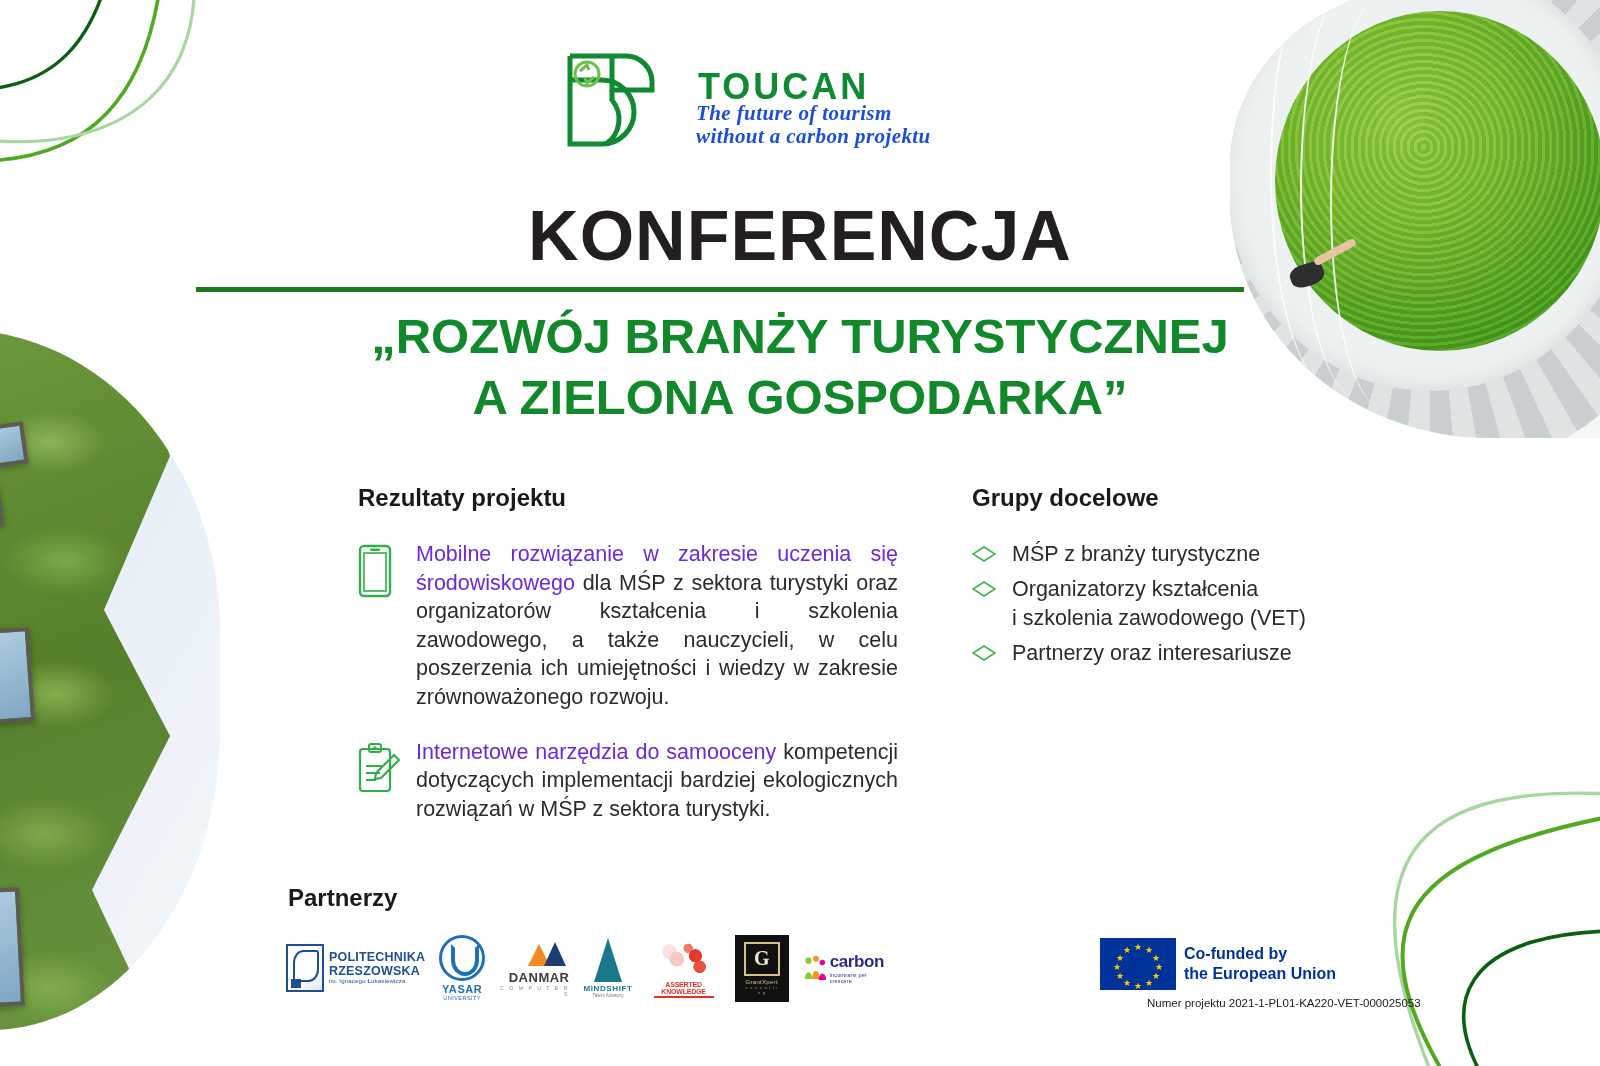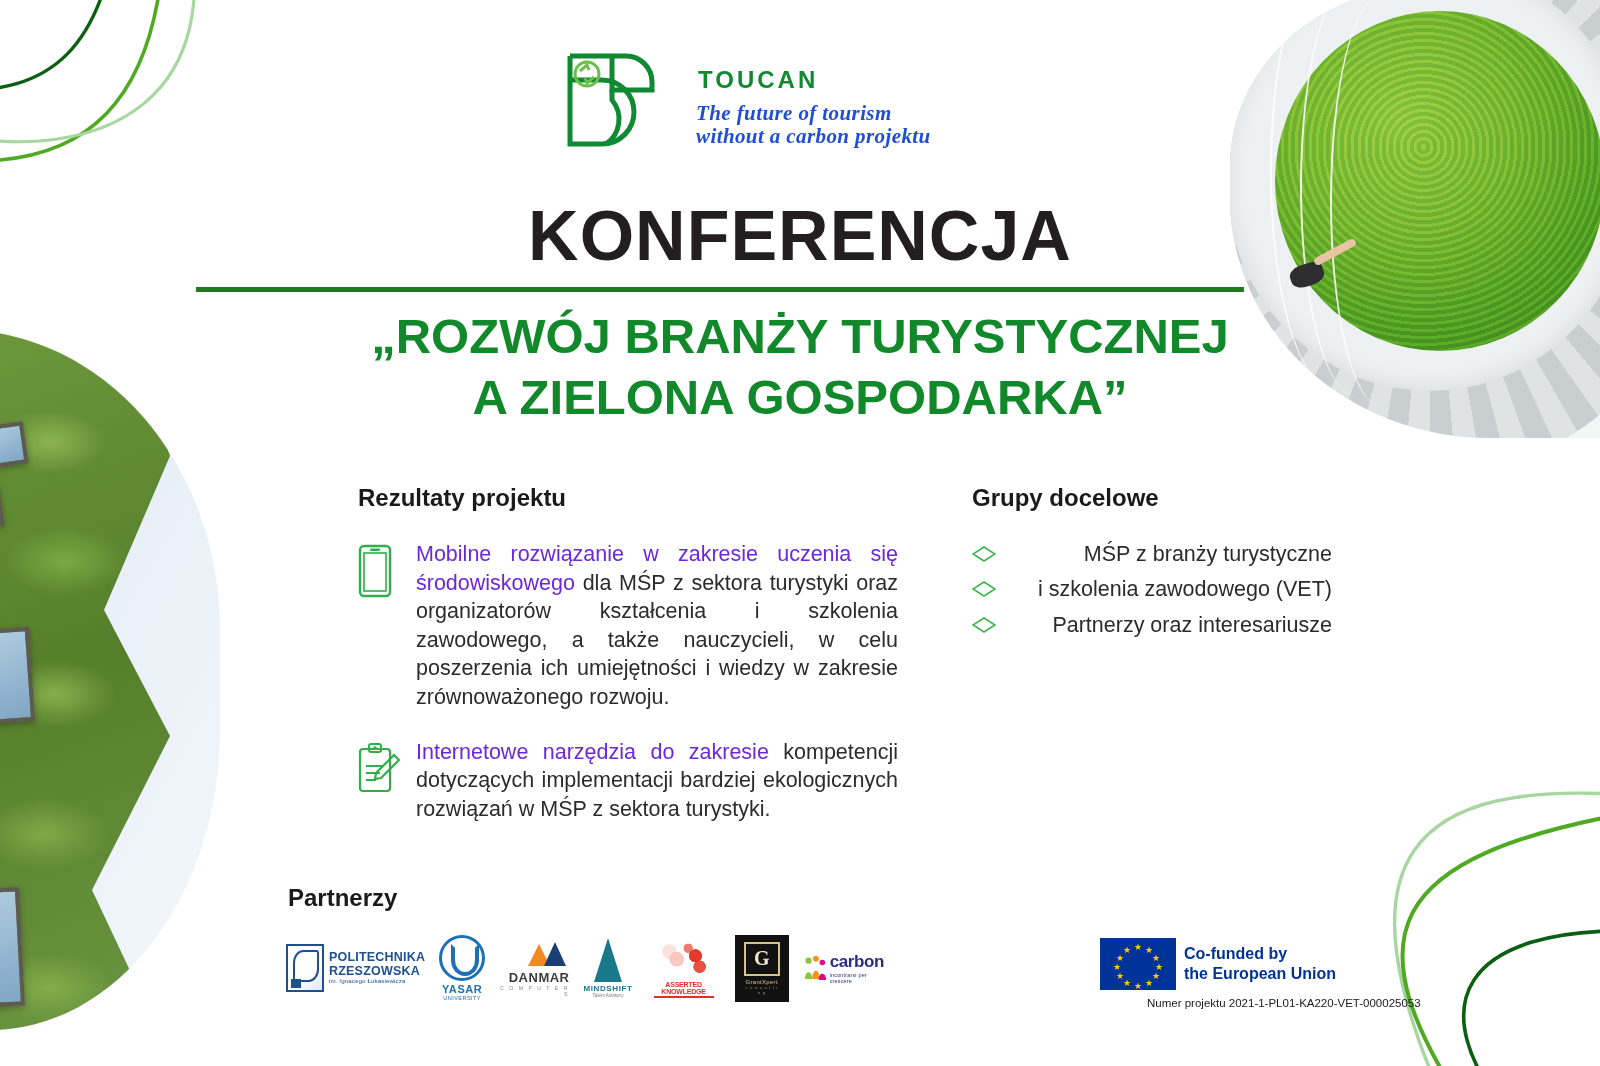--- a/index.html
+++ b/index.html
@@ -63,21 +63,21 @@
   .win{position:absolute;background:linear-gradient(160deg,#b9d4e6,#7fa6c4);
       border:4px solid #5e5a52;box-shadow:0 2px 6px rgba(0,0,0,.3);}
   .w1{left:26px;top:96px;width:62px;height:34px;transform:rotate(-8deg);}
   .w2{left:6px;top:160px;width:58px;height:32px;transform:rotate(-8deg);}
   .w3{left:10px;top:300px;width:84px;height:86px;transform:rotate(-4deg);}
   .w4{left:-12px;top:560px;width:96px;height:110px;transform:rotate(-3deg);}
 
   
   .logo-block{position:absolute;left:556px;top:42px;width:420px;height:126px;}
   .toucan-mark{position:absolute;left:0;top:2px;width:120px;height:110px;}
-  .toucan-name{position:absolute;left:142px;top:24px;font-size:24px;font-weight:bold;
+  .toucan-name{position:absolute;left:142px;top:24px;font-size:36px;font-weight:bold;
       letter-spacing:3px;color:#0f8a32;font-family:"Liberation Sans",sans-serif;}
   .toucan-tag{position:absolute;left:140px;top:60px;width:270px;
       font-family:"Liberation Serif","DejaVu Serif",serif;
       font-style:italic;font-weight:bold;color:#1d4ed8;font-size:21px;
       line-height:1.08;letter-spacing:.4px;}
 
   
   .title-main{position:absolute;left:0;right:0;top:196px;text-align:center;
       font-size:70px;font-weight:bold;color:#231f20;letter-spacing:1px;
       font-family:"Liberation Sans",sans-serif;}
@@ -90,21 +90,21 @@
   
   .col-left{position:absolute;left:358px;top:484px;width:540px;}
   .col-right{position:absolute;left:972px;top:484px;width:360px;}
   .col-head{font-size:24px;font-weight:bold;color:#1a1a1a;margin-bottom:28px;}
 
   .result-row{display:flex;align-items:flex-start;margin-bottom:26px;}
   .res-icon{flex:0 0 58px;padding-top:4px;}
   .res-text{font-size:21.5px;line-height:1.33;color:#2b2b2b;text-align:justify;}
   .res-text .hl{color:#6d28d9;}
 
-  .target-row{display:flex;align-items:flex-start;margin-bottom:7px;justify-content:space-between;}
+  .target-row{display:flex;align-items:flex-start;margin-bottom:7px;}
   .diamond{flex:0 0 40px;padding-top:6px;}
   .target-text{font-size:21.5px;line-height:1.32;color:#2b2b2b;white-space:nowrap;}
 
   
   .partners-head{position:absolute;left:288px;top:884px;font-size:24px;
       font-weight:bold;color:#1a1a1a;}
   .partners-row{position:absolute;left:286px;top:928px;width:600px;height:80px;
       display:flex;align-items:center;gap:14px;}
   .plogo{display:flex;align-items:center;justify-content:center;height:74px;}
 
@@ -254,21 +254,21 @@
       <div class="res-icon">
         <svg width="42" height="52" viewBox="0 0 42 52">
           <rect x="2" y="7" width="30" height="42" rx="3" fill="none" stroke="#2fae4a" stroke-width="2.2"></rect>
           <rect x="11" y="2" width="12" height="8" rx="2" fill="none" stroke="#2fae4a" stroke-width="2"></rect>
           <circle cx="17" cy="6" r="1.8" fill="#2fae4a"></circle>
           <path d="M8 24 H24 M8 31 H22 M8 38 H18" stroke="#2fae4a" stroke-width="2" fill="none"></path>
           <path d="M36 13 l5 5 l-18 18 l-6 1 l1 -6 Z" fill="none" stroke="#2fae4a" stroke-width="2.2"></path>
         </svg>
       </div>
       <div class="res-text">
-        <span class="hl">Internetowe narzędzia do zakresie</span><span> kompetencji dotyczących implementacji bardziej ekologicznych rozwiązań w MŚP z sektora turystyki.</span>
+        <span class="hl">Internetowe narzędzia do samooceny</span><span> kompetencji dotyczących implementacji bardziej ekologicznych rozwiązań w MŚP z sektora turystyki.</span>
       </div>
     </div>
   </div>
 
   <div class="col-right">
     <div class="col-head">Grupy docelowe</div>
 
     <div class="target-row">
       <div class="diamond">
         <svg width="24" height="16" viewBox="0 0 24 16">
@@ -280,20 +280,21 @@
       </div>
     </div>
 
     <div class="target-row">
       <div class="diamond">
         <svg width="24" height="16" viewBox="0 0 24 16">
             <path d="M12 1 L23 8 L12 15 L1 8 Z" fill="none" stroke="#3cb54a" stroke-width="1.6"></path>
           </svg>
       </div>
       <div class="target-text">
+        <div>Organizatorzy kształcenia</div>
         <div>i szkolenia zawodowego (VET)</div>
       </div>
     </div>
 
     <div class="target-row">
       <div class="diamond">
         <svg width="24" height="16" viewBox="0 0 24 16">
             <path d="M12 1 L23 8 L12 15 L1 8 Z" fill="none" stroke="#3cb54a" stroke-width="1.6"></path>
           </svg>
       </div>

